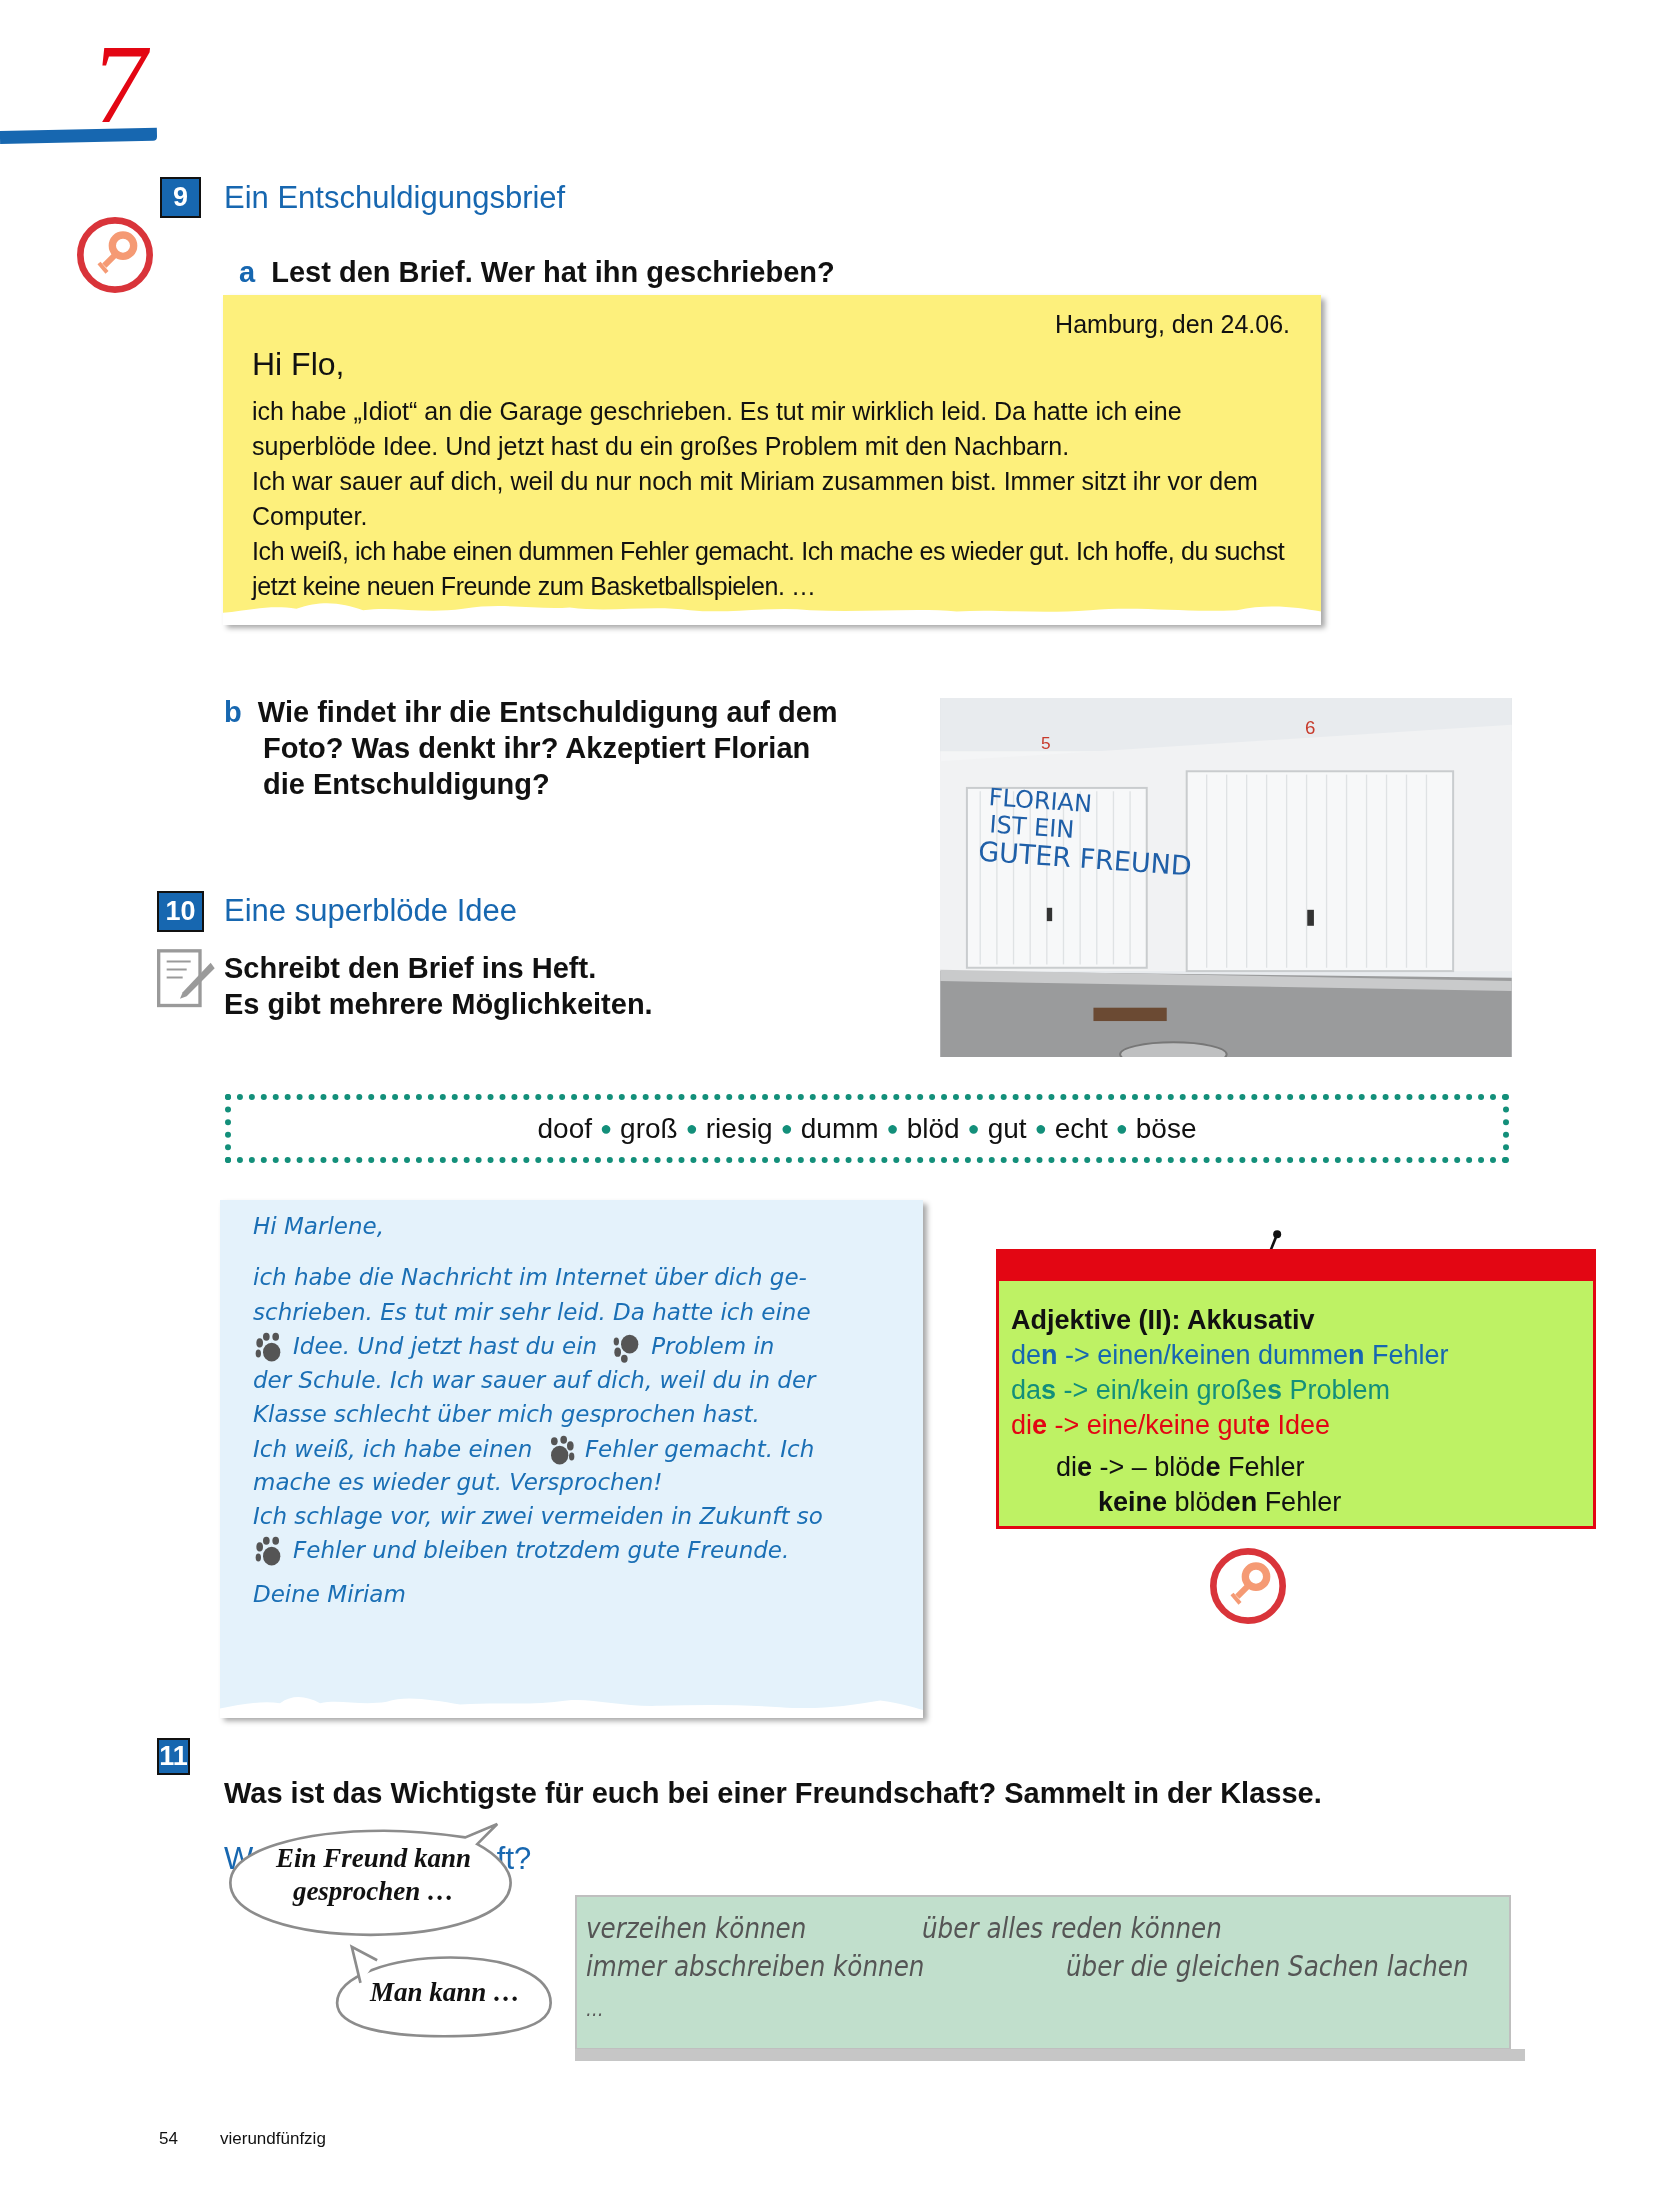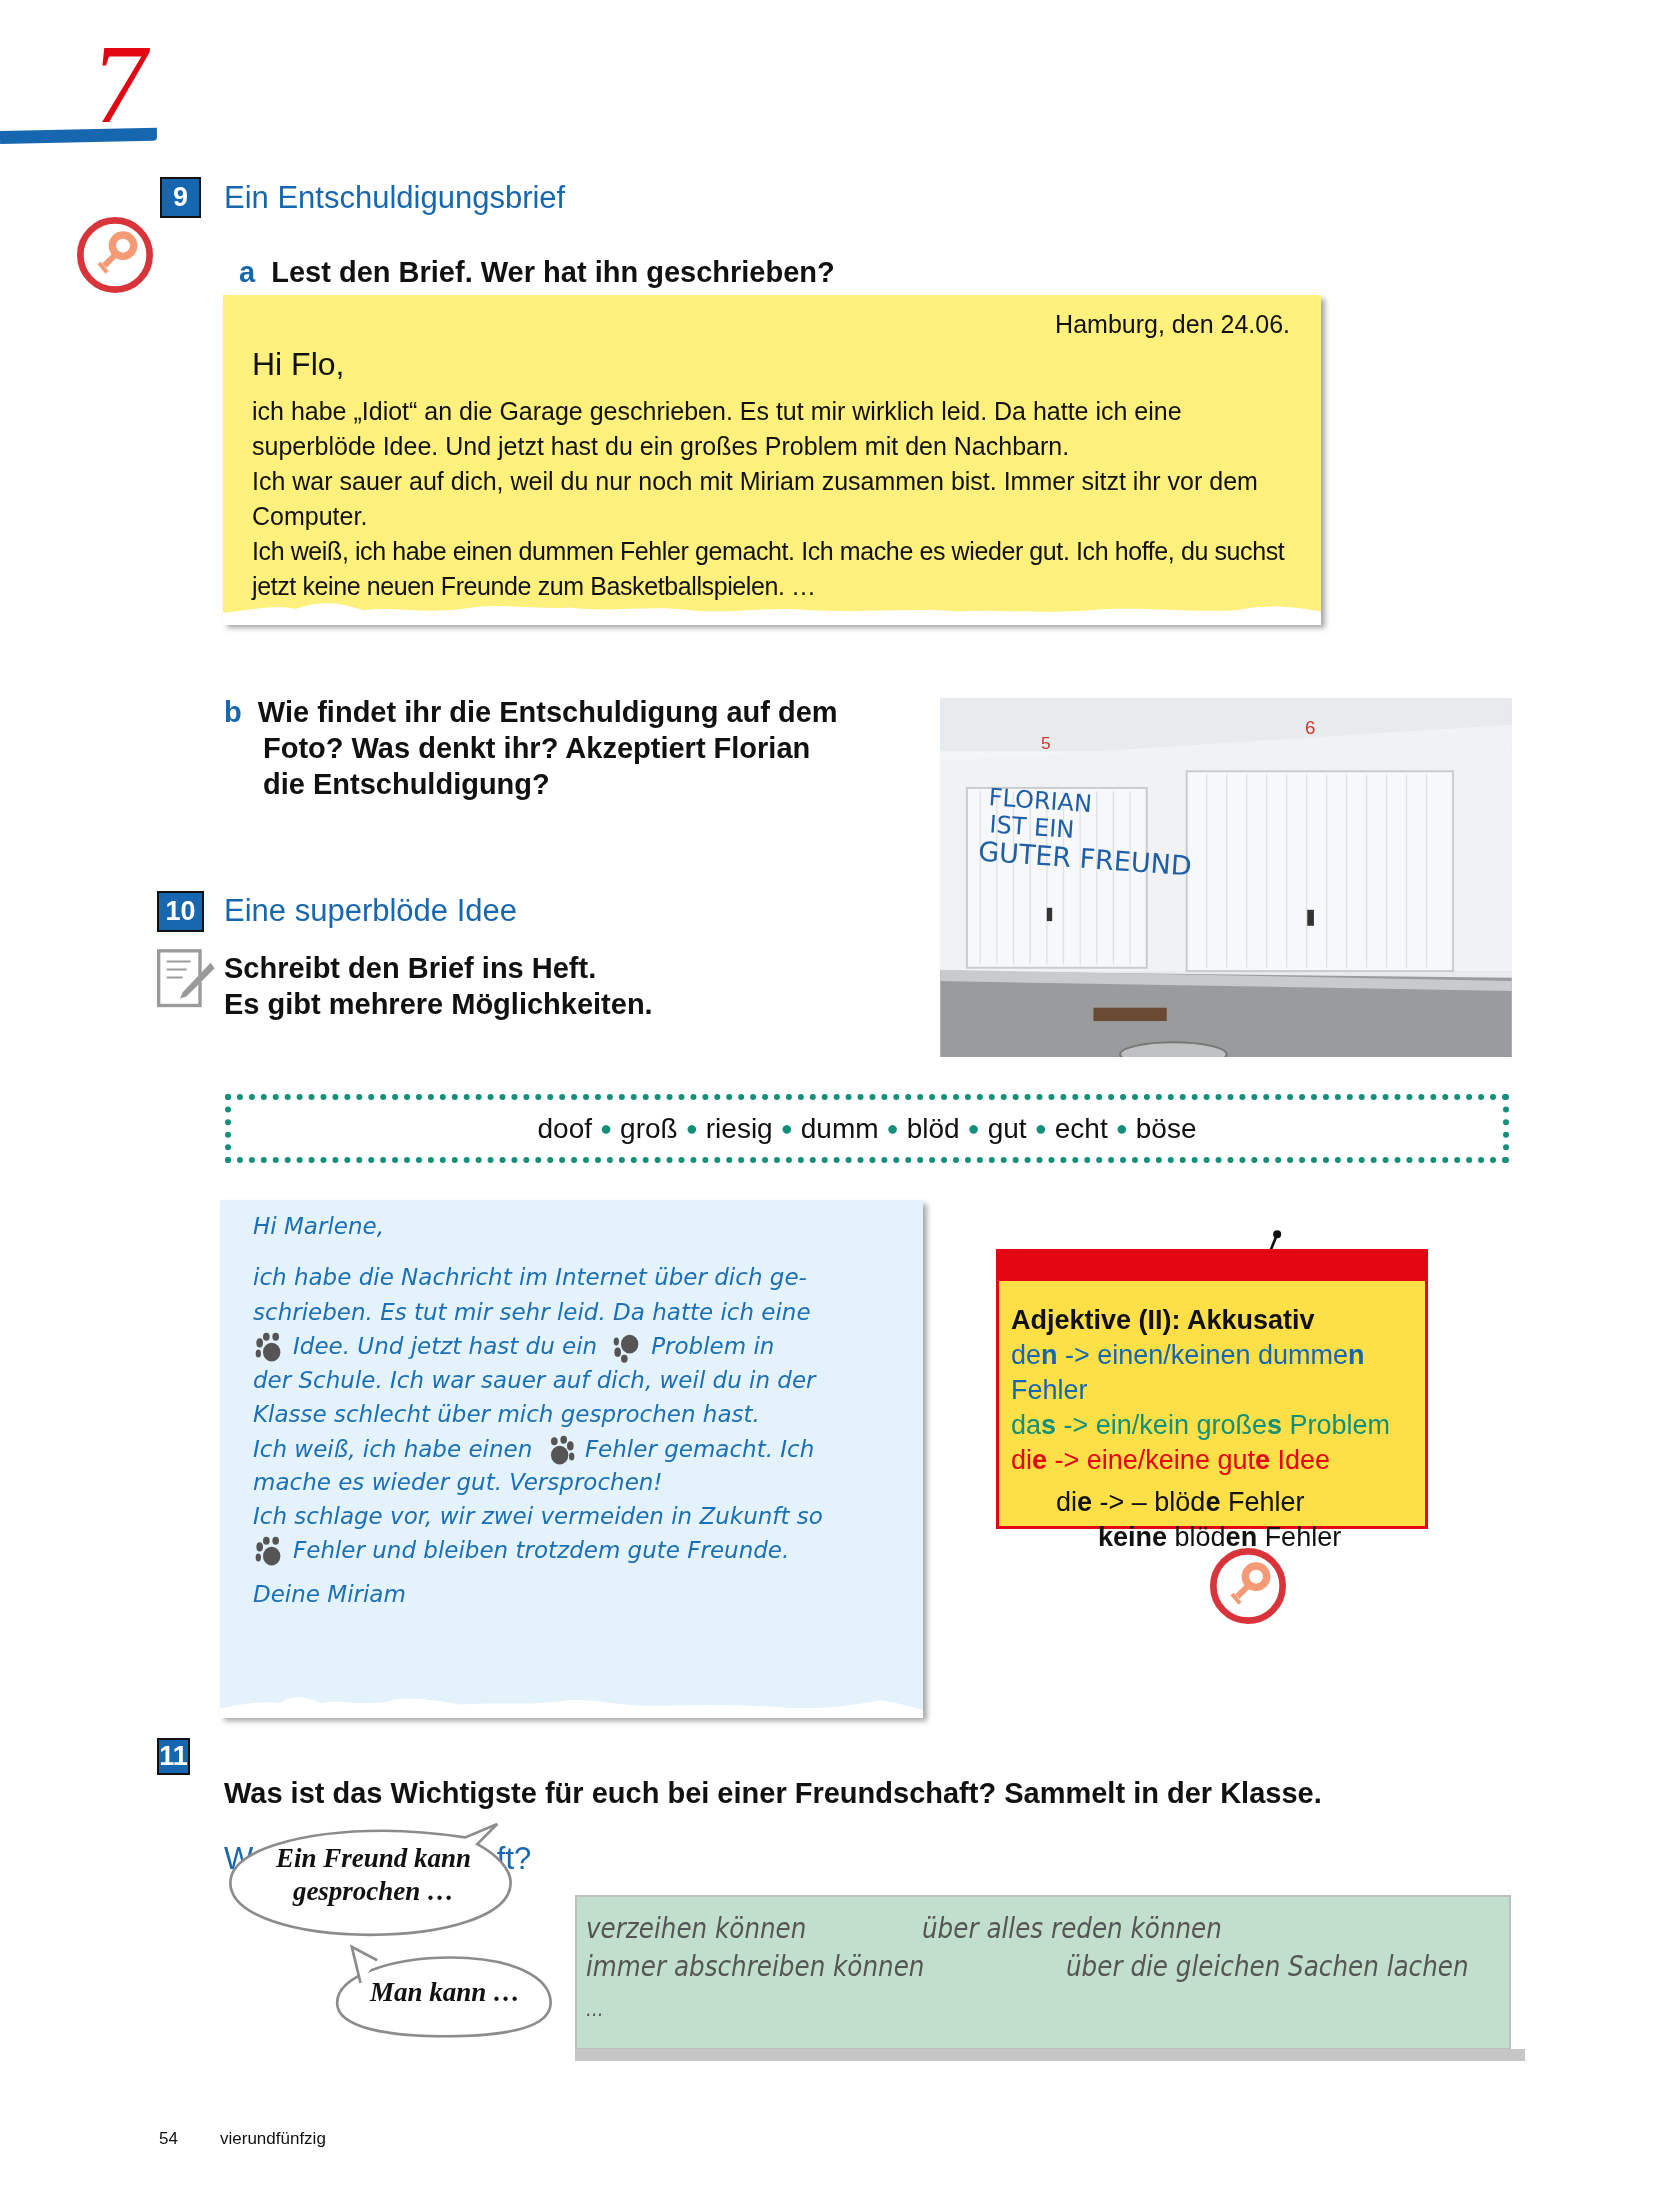--- a/index.html
+++ b/index.html
@@ -29,21 +29,21 @@
   
   .wordbank { left:225px; top:1094px; width:1284px; height:69px; box-sizing:border-box;
               border:6px dotted #138f7a; display:flex; align-items:center; justify-content:center; font-size:28px; }
   .wordbank .sep { color:#138f7a; font-size:20px; margin:0 8px; }
   
   .blue-letter { left:220px; top:1200px; width:703px; height:517px; background:#e4f2fb; box-shadow:4px 4px 5.3px rgba(0,0,0,0.35); }
   .hand { font-family:"DejaVu Sans", sans-serif; font-style:italic; color:#1a6fb5; font-size:23px; }
   .blue-letter .line { position:absolute; left:33px; white-space:nowrap; }
   .paw { display:inline-block; width:32px; height:31px; vertical-align:middle; margin-right:8px; }
   
-  .grammar-box { left:996px; top:1249px; width:432px; height:280px; border:3.3px solid #e30613; box-sizing:border-box; background:#fde047; }
+  .grammar-box { left:996px; top:1249px; width:600px; height:280px; border:3.3px solid #e30613; box-sizing:border-box; background:#bef264; }
   .grammar-box .top { position:absolute; left:0; top:0; width:100%; height:29px; background:#e30613; }
   .grammar-box .content { position:absolute; left:12px; top:51px; font-size:27px; line-height:35px; }
   .pin { left:1257px; top:1229px; width:27px; height:40px; }
   .c-blue { color:#1767b0; } .c-green { color:#138f7a; } .c-red { color:#e30613; } .c-black { color:#111; }
   b { font-weight:700; }
   
   .bubble-text { font-family:"Liberation Serif", serif; font-style:italic; font-weight:700; font-size:27px; text-align:center; line-height:33px; }
   
   .green-box { left:575px; top:1895px; width:936px; height:155px; background:#c1dfcc; border:2px solid #bfbfbf; box-sizing:border-box; }
   .shelf { left:575px; top:2049px; width:950px; height:12px; background:#c6c6c6; }

